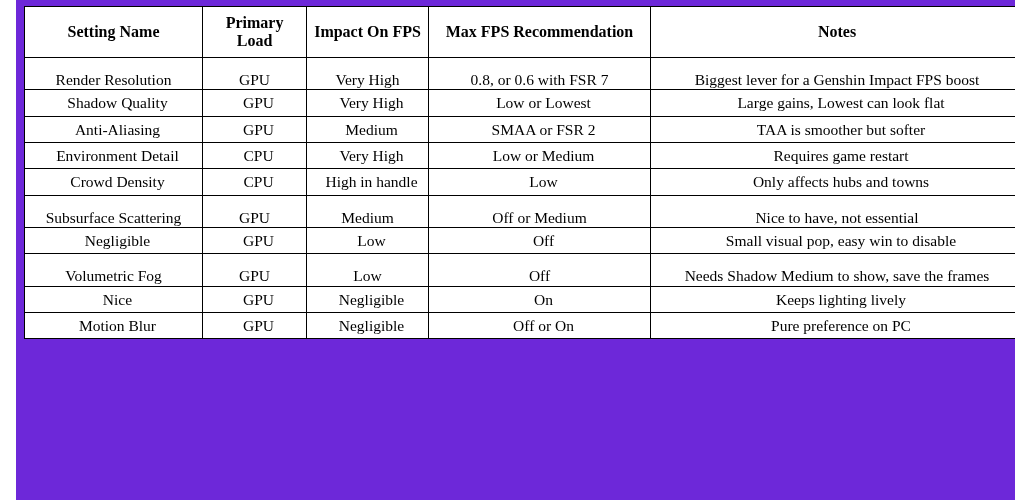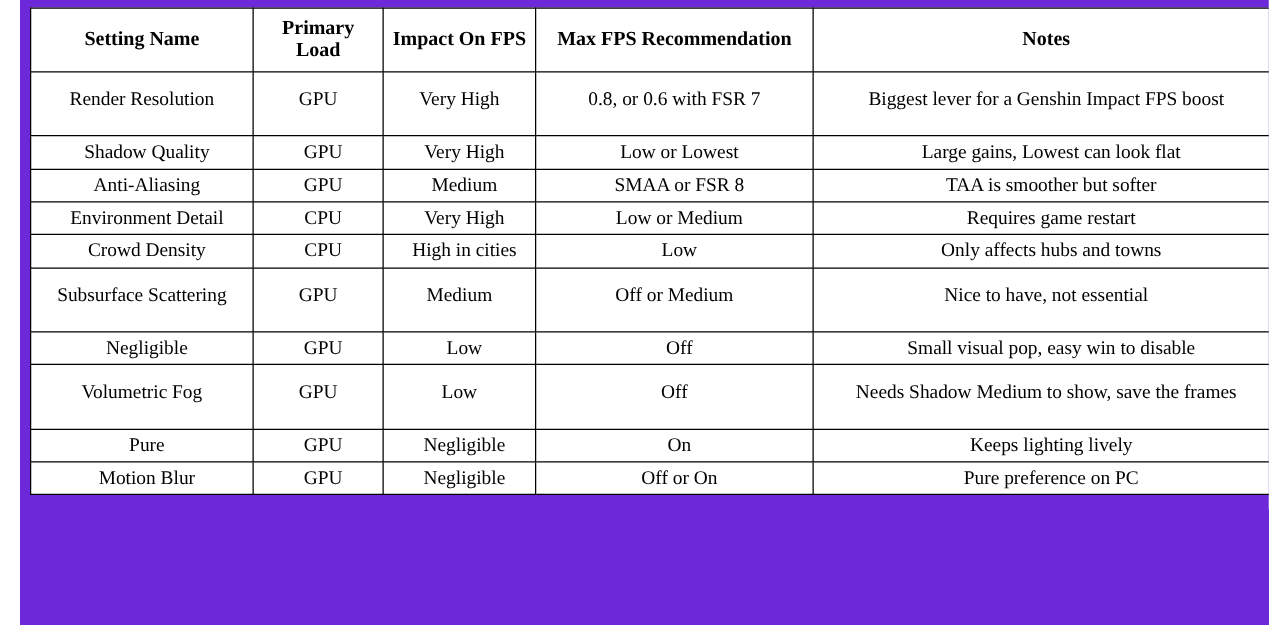--- a/index.html
+++ b/index.html
@@ -48,21 +48,21 @@
     line-height: 1.12;
   }
   
   col.c0 { width: 178px; }
   col.c1 { width: 104px; }
   col.c2 { width: 122px; }
   col.c3 { width: 222px; }
   col.c4 { width: 373px; }
 
   
-  tr.tall td { padding-top: 13px; padding-bottom: 20px; }
+  tr.tall td { padding-top: 13px; padding-bottom: 1px; }
   tr.short td { padding-top: 4px; padding-bottom: 4px; padding-left: 12px; }
 </style>
 </head>
 <body>
 
 <div class="page">
   <table class="settings-table">
     <colgroup>
       <col class="c0">
         <col class="c1">
@@ -91,34 +91,34 @@
         <td>Shadow Quality</td>
         <td>GPU</td>
         <td>Very High</td>
         <td>Low or Lowest</td>
         <td>Large gains, Lowest can look flat</td>
       </tr>
       <tr class="short">
         <td>Anti-Aliasing</td>
         <td>GPU</td>
         <td>Medium</td>
-        <td>SMAA or FSR 8</td>
+        <td>SMAA or FSR 2</td>
         <td>TAA is smoother but softer</td>
       </tr>
       <tr class="short">
         <td>Environment Detail</td>
         <td>CPU</td>
         <td>Very High</td>
         <td>Low or Medium</td>
         <td>Requires game restart</td>
       </tr>
       <tr class="short">
         <td>Crowd Density</td>
         <td>CPU</td>
-        <td>High in cities</td>
+        <td>High in handle</td>
         <td>Low</td>
         <td>Only affects hubs and towns</td>
       </tr>
       <tr class="tall">
         <td>Subsurface Scattering</td>
         <td>GPU</td>
         <td>Medium</td>
         <td>Off or Medium</td>
         <td>Nice to have, not essential</td>
       </tr>
@@ -130,21 +130,21 @@
         <td>Small visual pop, easy win to disable</td>
       </tr>
       <tr class="tall">
         <td>Volumetric Fog</td>
         <td>GPU</td>
         <td>Low</td>
         <td>Off</td>
         <td>Needs Shadow Medium to show, save the frames</td>
       </tr>
       <tr class="short">
-        <td>Pure</td>
+        <td>Nice</td>
         <td>GPU</td>
         <td>Negligible</td>
         <td>On</td>
         <td>Keeps lighting lively</td>
       </tr>
       <tr class="short">
         <td>Motion Blur</td>
         <td>GPU</td>
         <td>Negligible</td>
         <td>Off or On</td>

